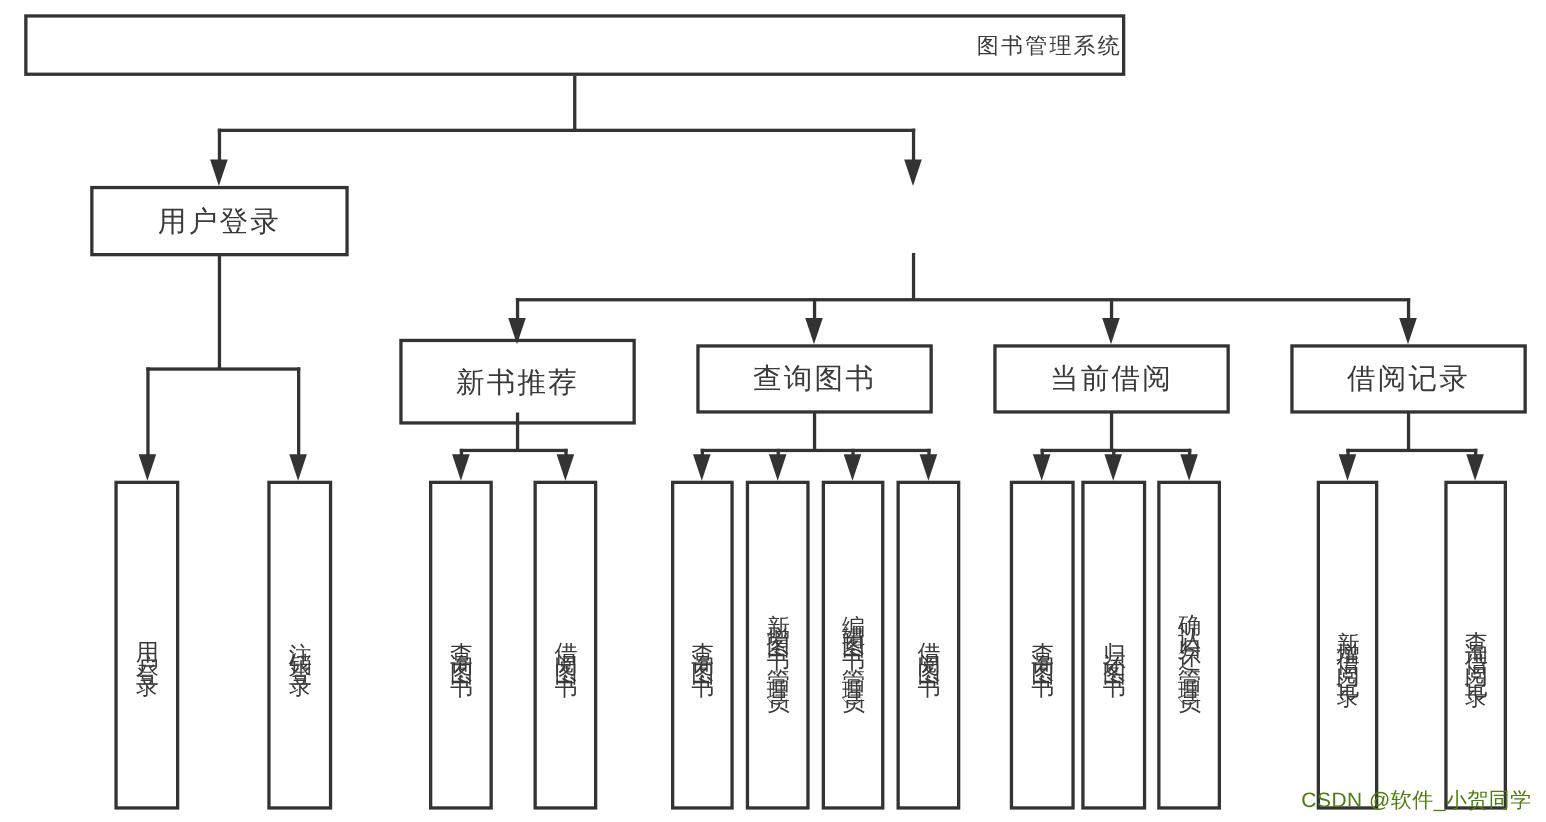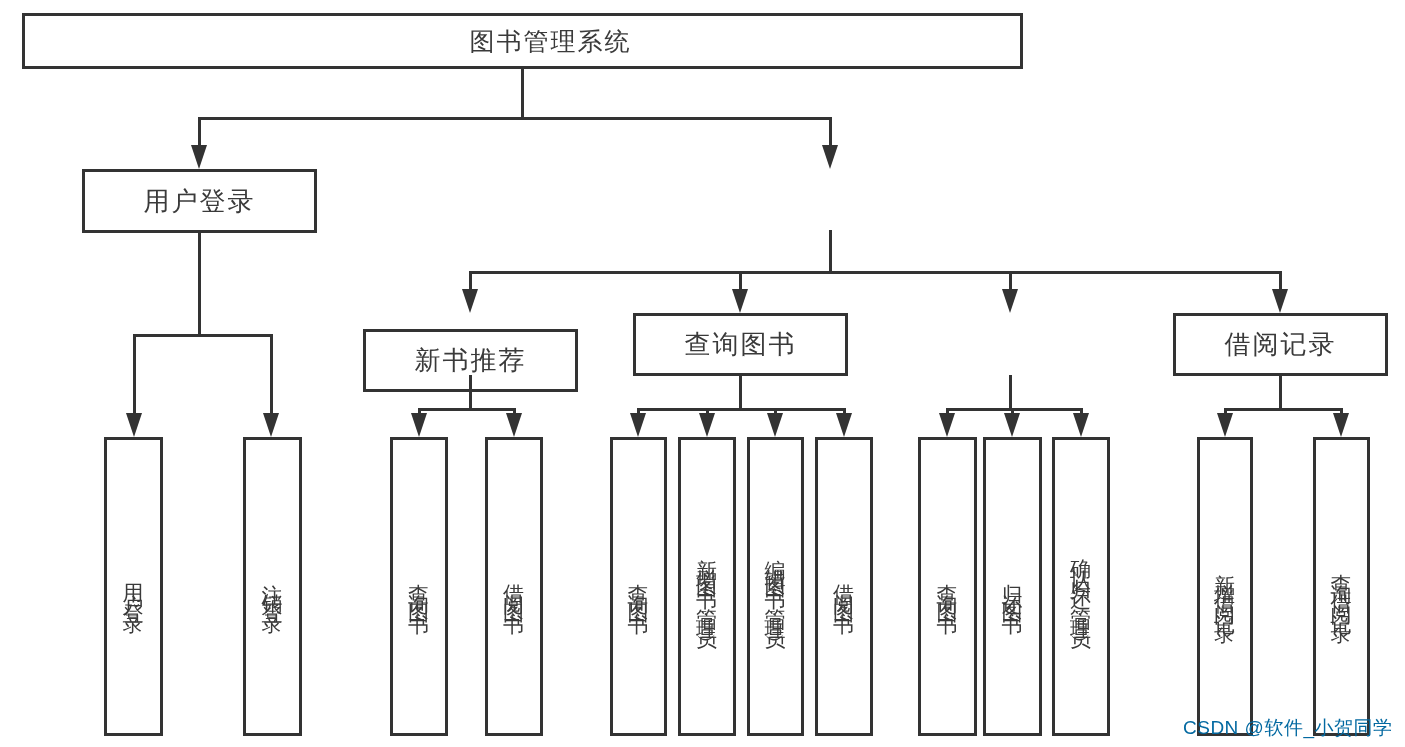--- a/index.html
+++ b/index.html
@@ -18,64 +18,67 @@
     display:flex;
     align-items:center;
     justify-content:center;
     color:#3a3a3a;
   }
   .box.h{
     font-size:26px;
     letter-spacing:2px;
     white-space:nowrap;
   }
-  .box.root{font-size:25px;text-indent:56px;}
+  .box.root{font-size:20px;text-indent:56px;justify-content:flex-end;}
   .box.v{
     writing-mode:vertical-rl;
     font-size:21px;
     letter-spacing:10px;
     line-height:1;
   }
   .vline{position:absolute;width:3px;background:#333333;}
   .hline{position:absolute;height:3px;background:#333333;}
   .arrow{
     position:absolute;
     width:0;height:0;
     border-left:8.5px solid transparent;
     border-right:8.5px solid transparent;
     border-top:24px solid #333333;
   }
   .watermark{
     position:absolute;
     left:1183px;top:715px;
     font-size:19px;
     letter-spacing:0.5px;
-    color:#0369a1;
+    color:#4d7c0f;
     white-space:nowrap;
     z-index:5;
   }
 </style>
 </head>
 <body>
 
 <div id="canvas">
 
   <div class="box h root" style="left:22px;top:13px;width:1001px;height:56px;">
     <span>图书管理系统</span>
   </div>
 
   <div class="box h" style="left:82px;top:169px;width:235px;height:64px;">
     <span>用户登录</span>
   </div>
 
-  <div class="box h" style="left:363px;top:329px;width:215px;height:63px;font-family:Liberation Mono, monospace;">
+  <div class="box h" style="left:363px;top:308px;width:215px;height:78px;font-family:Liberation Mono, monospace;">
     <span>新书推荐</span>
   </div>
   <div class="box h" style="left:633px;top:313px;width:215px;height:63px;">
     <span>查询图书</span>
+  </div>
+  <div class="box h" style="left:903px;top:313px;width:215px;height:63px;">
+    <span>当前借阅</span>
   </div>
   <div class="box h" style="left:1173px;top:313px;width:215px;height:63px;justify-content:center;">
     <span>借阅记录</span>
   </div>
 
   <div class="box v" style="left:104px;top:437px;width:59px;height:299px;">
     <span>用户登录</span>
   </div>
   <div class="box v" style="left:243px;top:437px;width:59px;height:299px;">
     <span>注销登录</span>

